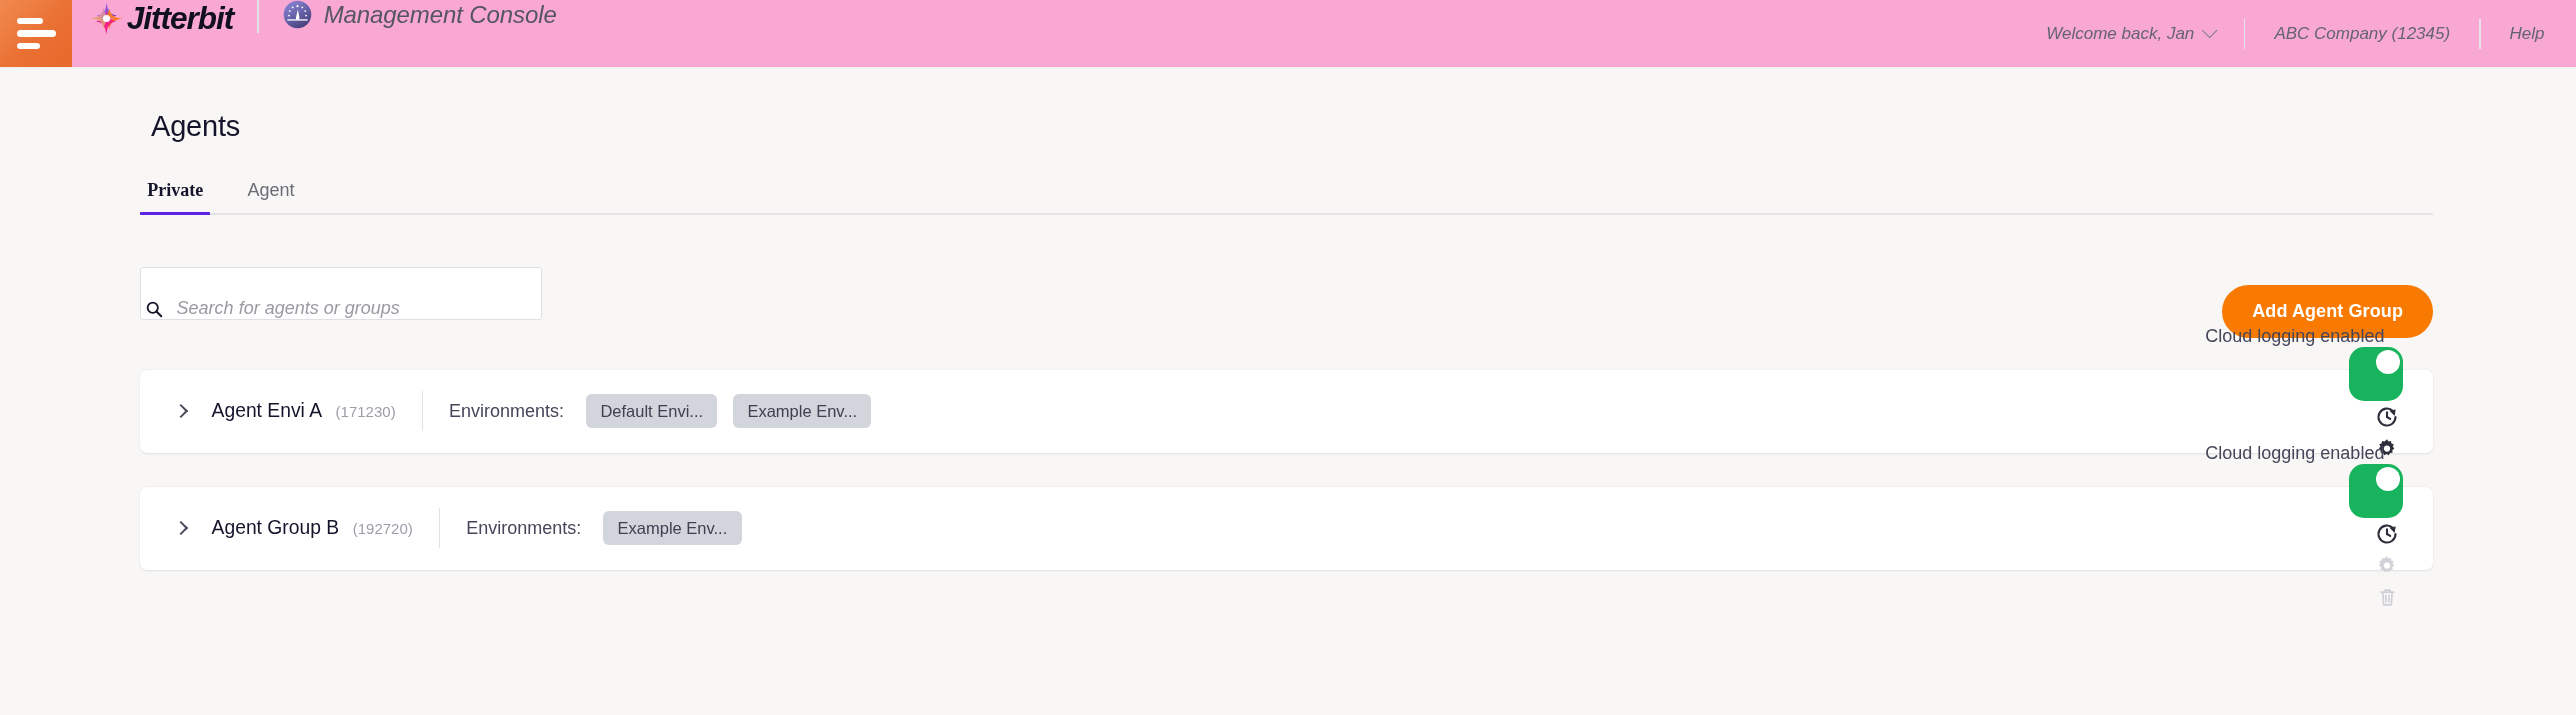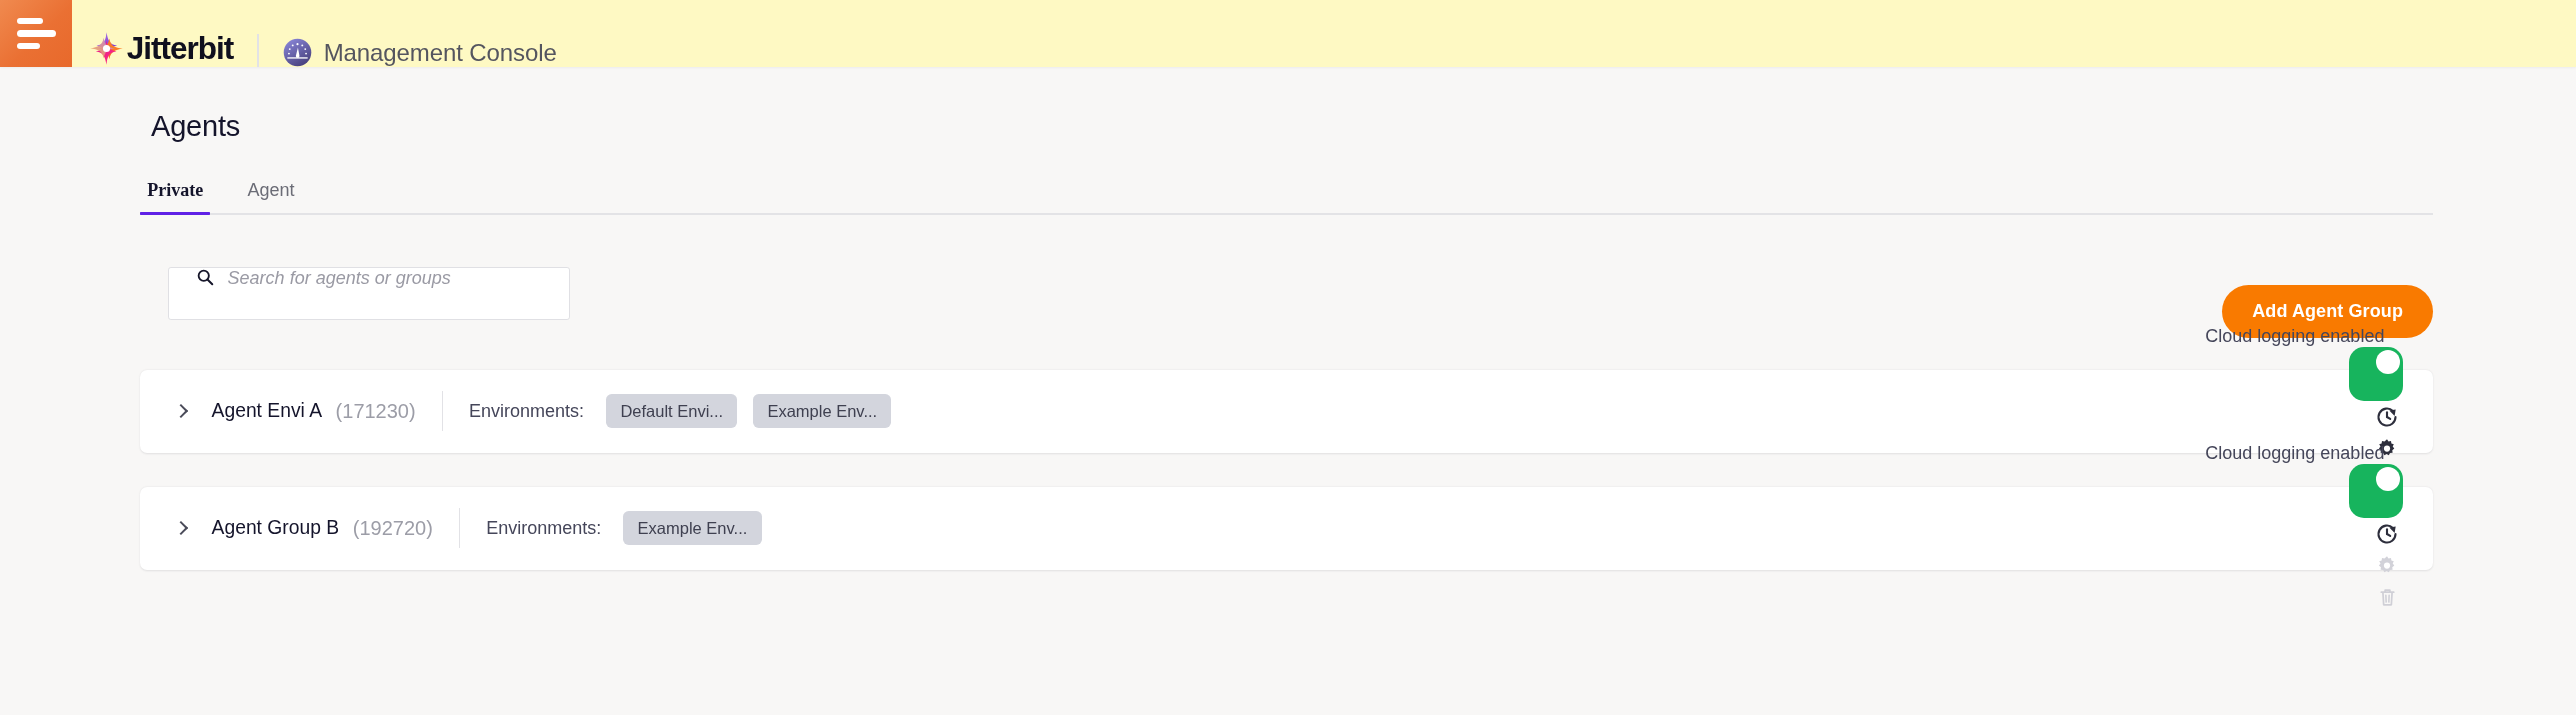--- a/index.html
+++ b/index.html
@@ -14,25 +14,26 @@
     font-family: "Liberation Sans", sans-serif;
     background: #f8f7f6;
     color: #2b2b38;
     -webkit-font-smoothing: antialiased;
   }
 
   
   .header {
     position: relative;
     height: 67px;
-    background: #fef9c3;
-    display: flex;
-    align-items: flex-end;
+    background: #f9a8d4;
+    display: flex;
+    align-items: flex-start;
     box-shadow: 0 1.4px 2.9px rgba(0,0,0,0.07);
     z-index: 10;
+    font-style: italic;
   }
 
   .menu-btn {
     width: 72px;
     height: 67px;
     background: linear-gradient(135deg, #f08a4f 0%, #ea7033 55%, #e8692b 100%);
     display: flex;
     align-items: center;
     justify-content: center;
     flex-direction: column;
@@ -189,24 +190,23 @@
     justify-content: space-between;
   }
 
   .search-box {
     width: 402px;
     height: 53px;
     border: 1.4px solid #e0e0e4;
     background: #ffffff;
     border-radius: 2.9px;
     display: flex;
-    align-items: flex-start;
-    padding: 0 27px;
+    align-items: flex-end;
+    padding: 0 4px;
     gap: 13px;
-    margin-left: 28px;
   }
 
   .search-icon {
     width: 18.6px; height: 18.6px;
     flex: 0 0 18.6px;
     display: block;
   }
 
   .search-input {
     border: none;
@@ -270,21 +270,21 @@
   }
 
   .group-name {
     font-size: 19.3px;
     color: #14142b;
     margin-left: 18.6px;
     white-space: nowrap;
   }
 
   .group-id {
-    font-size: 20px;
+    font-size: 15px;
     color: #9c9da7;
     margin-left: 13.6px;
     white-space: nowrap;
   }
 
   .cell-div {
     width: 1.4px;
     height: 40px;
     background: #e2e2e6;
     margin: 0 26px;
@@ -416,20 +416,34 @@
         <circle cx="31.8" cy="21.5" r="1.3"></circle>
       </g>
       <path d="M20.6 13 L22.6 24.2 C22.9 26.1 21.7 27.4 20.2 27.4 C18.6 27.4 17.5 26.1 17.9 24.2 Z" fill="#ffffff"></path>
       <rect x="6" y="26.6" width="28" height="1.8" fill="#ffffff"></rect>
     </svg>
     <span class="console-title">Management Console</span>
   </div>
 
   <div class="header-spacer"></div>
 
+  <div class="header-right">
+    <div class="hr-item">
+      <span>Welcome back, Jan</span>
+      <span class="chev"></span>
+    </div>
+    <div class="hr-sep"></div>
+    <div class="hr-item">
+      <span>ABC Company (12345)</span>
+    </div>
+    <div class="hr-sep"></div>
+    <div class="hr-item">
+      <span>Help</span>
+    </div>
+  </div>
 </div>
 
 <div class="main">
   <div class="content">
 
     <div class="page-title">Agents</div>
 
     <div class="tabs-wrap">
       <div class="tab active">
         <span>Private</span>

